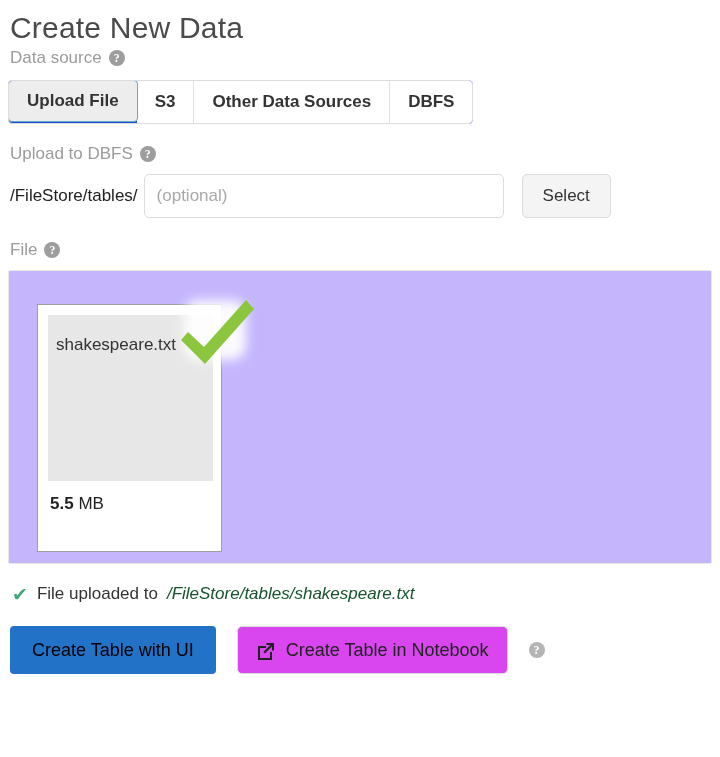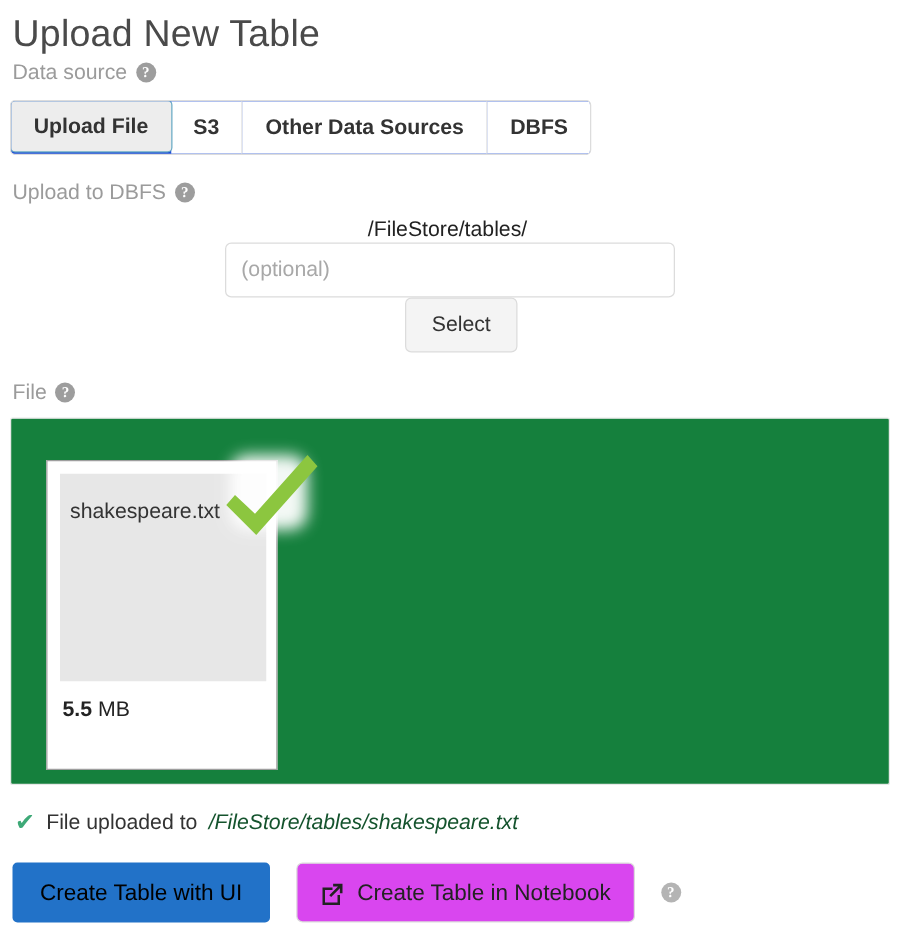--- a/index.html
+++ b/index.html
@@ -103,21 +103,20 @@
     position: relative;
   }
 
   
   .upload-section { margin-top: 20px; }
   .path-row {
     display: flex;
     align-items: center;
     margin-top: 10px;
     gap: 0;
-    flex-direction: column;
   }
   .path-prefix {
     font-size: 17px;
     color: #222222;
     padding-left: 2px;
     padding-right: 6px;
     white-space: nowrap;
   }
   .path-input {
     width: 360px;
@@ -147,21 +146,21 @@
     cursor: pointer;
   }
 
   
   .file-section { margin-top: 22px; }
   .dropzone {
     position: relative;
     margin-top: 10px;
     height: 294px;
     box-sizing: border-box;
-    background: #15803d;
+    background: #c4b5fd;
     border: 1px solid #e8e8e8;
     border-radius: 2px;
   }
   .file-card {
     position: absolute;
     left: 28px;
     top: 33px;
     width: 185px;
     height: 248px;
     box-sizing: border-box;
@@ -280,21 +279,21 @@
     gap: 11px;
     white-space: nowrap;
   }
   .ext-icon { display: inline-flex; flex: none; }
 </style>
 </head>
 <body>
 
 <div class="page">
 
-  <h1 class="page-title">Upload New Table</h1>
+  <h1 class="page-title">Create New Data</h1>
 
   <div class="section-label">
     <span class="label-text">Data source</span>
     <span class="help-icon">
         <span>?</span>
       </span>
   </div>
 
   <div class="tabs-row">
     <div class="tabs">

